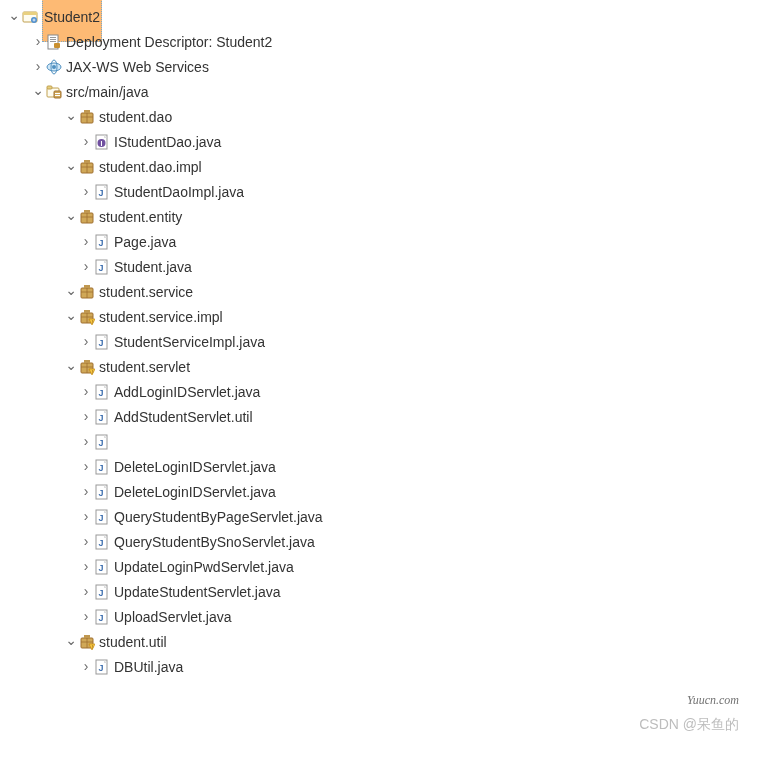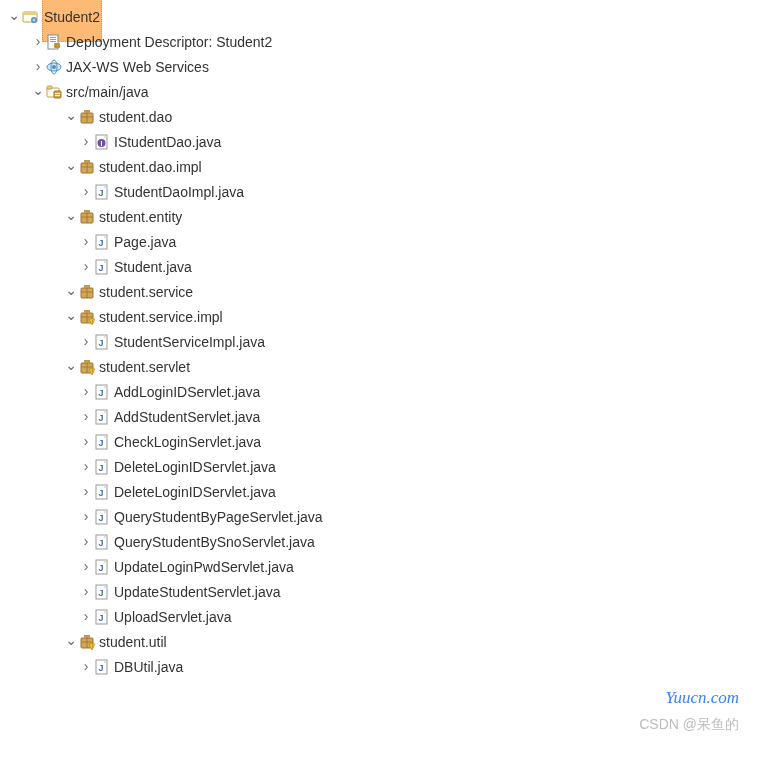--- a/index.html
+++ b/index.html
@@ -48,22 +48,22 @@
     }
     .indent-0 { padding-left: 6px; }
     .indent-1 { padding-left: 30px; }
     .indent-2 { padding-left: 63px; }
     .indent-3 { padding-left: 78px; }
     
     .watermark1 {
       position: absolute;
       right: 18px;
       bottom: 54px;
-      color: #3b82f6;
-      font-size: 17px;
+      color: #737373;
+      font-size: 12px;
       font-style: italic;
       font-family: Georgia, serif;
     }
     .watermark2 {
       position: absolute;
       right: 18px;
       bottom: 28px;
       color: #bdbdbd;
       font-size: 14px;
     }
@@ -260,32 +260,31 @@
     </div>
     <div class="row indent-3">
       <span class="arrow right"></span>
       <span class="icon">
         <svg viewBox="0 0 16 16">
           <rect x="2" y="1" width="11" height="14" fill="#fff" stroke="#999"></rect>
           <path d="M10 1 L13 4 L10 4 Z" fill="#ddd"></path>
           <text x="7" y="12" font-size="9" text-anchor="middle" fill="#4070b0" font-weight="bold">J</text>
         </svg>
       </span>
-      <span class="label">AddStudentServlet.java</span>
-    </div>
-    <div class="row indent-3">
-      <span class="arrow right"></span>
-      <span class="icon">
-        <svg viewBox="0 0 16 16">
-          <rect x="2" y="1" width="11" height="14" fill="#fff" stroke="#999"></rect>
-          <path d="M10 1 L13 4 L10 4 Z" fill="#ddd"></path>
-          <text x="7" y="12" font-size="9" text-anchor="middle" fill="#4070b0" font-weight="bold">J</text>
-        </svg>
-      </span>
-      <span class="label">CheckLoginServlet.java</span>
+      <span class="label">AddStudentServlet.util</span>
+    </div>
+    <div class="row indent-3">
+      <span class="arrow right"></span>
+      <span class="icon">
+        <svg viewBox="0 0 16 16">
+          <rect x="2" y="1" width="11" height="14" fill="#fff" stroke="#999"></rect>
+          <path d="M10 1 L13 4 L10 4 Z" fill="#ddd"></path>
+          <text x="7" y="12" font-size="9" text-anchor="middle" fill="#4070b0" font-weight="bold">J</text>
+        </svg>
+      </span>
     </div>
     <div class="row indent-3">
       <span class="arrow right"></span>
       <span class="icon">
         <svg viewBox="0 0 16 16">
           <rect x="2" y="1" width="11" height="14" fill="#fff" stroke="#999"></rect>
           <path d="M10 1 L13 4 L10 4 Z" fill="#ddd"></path>
           <text x="7" y="12" font-size="9" text-anchor="middle" fill="#4070b0" font-weight="bold">J</text>
         </svg>
       </span>

